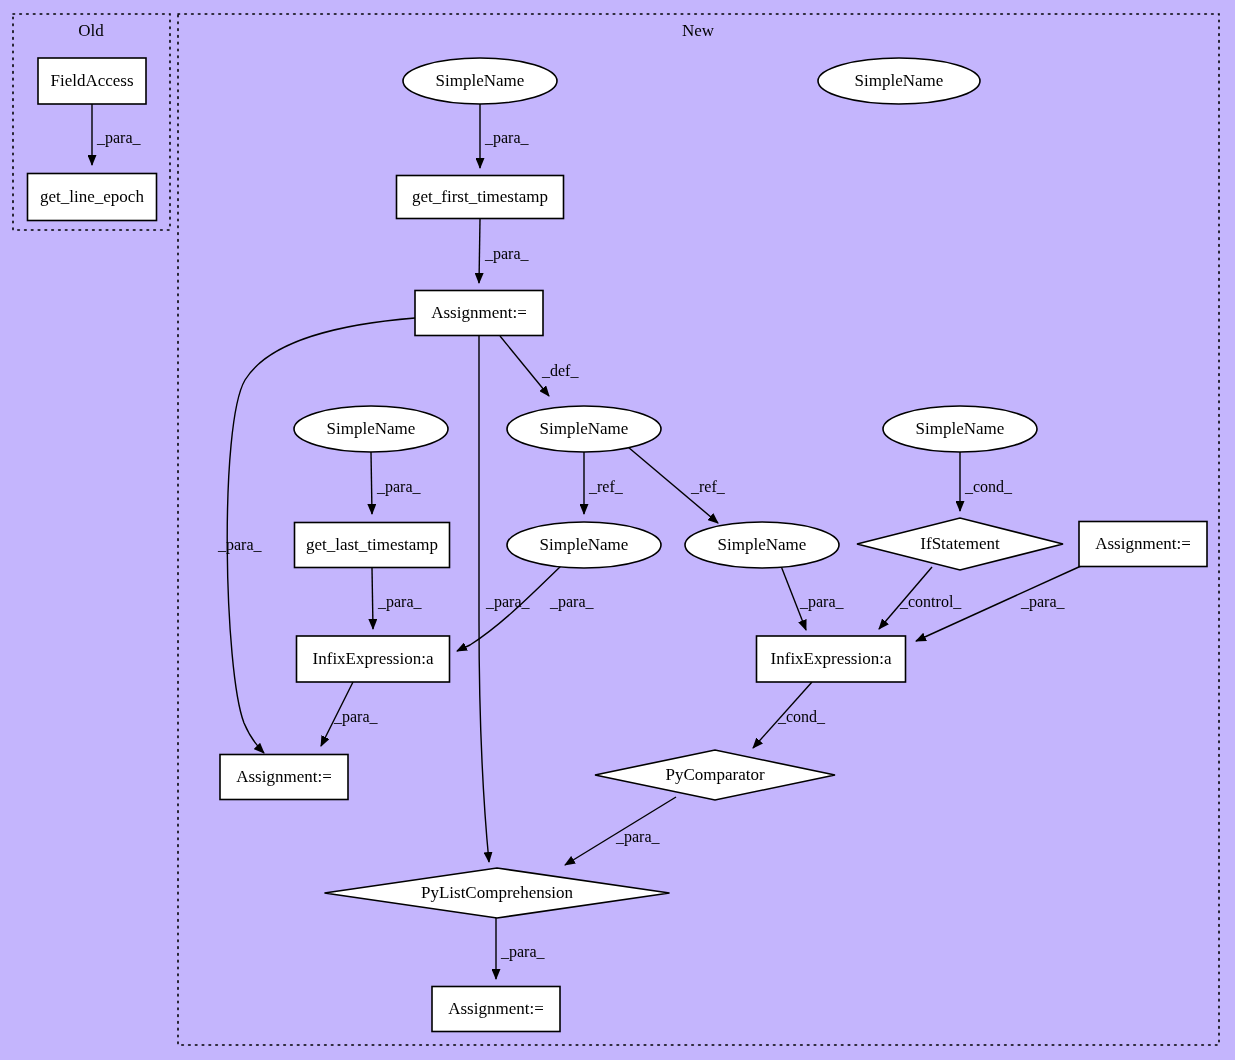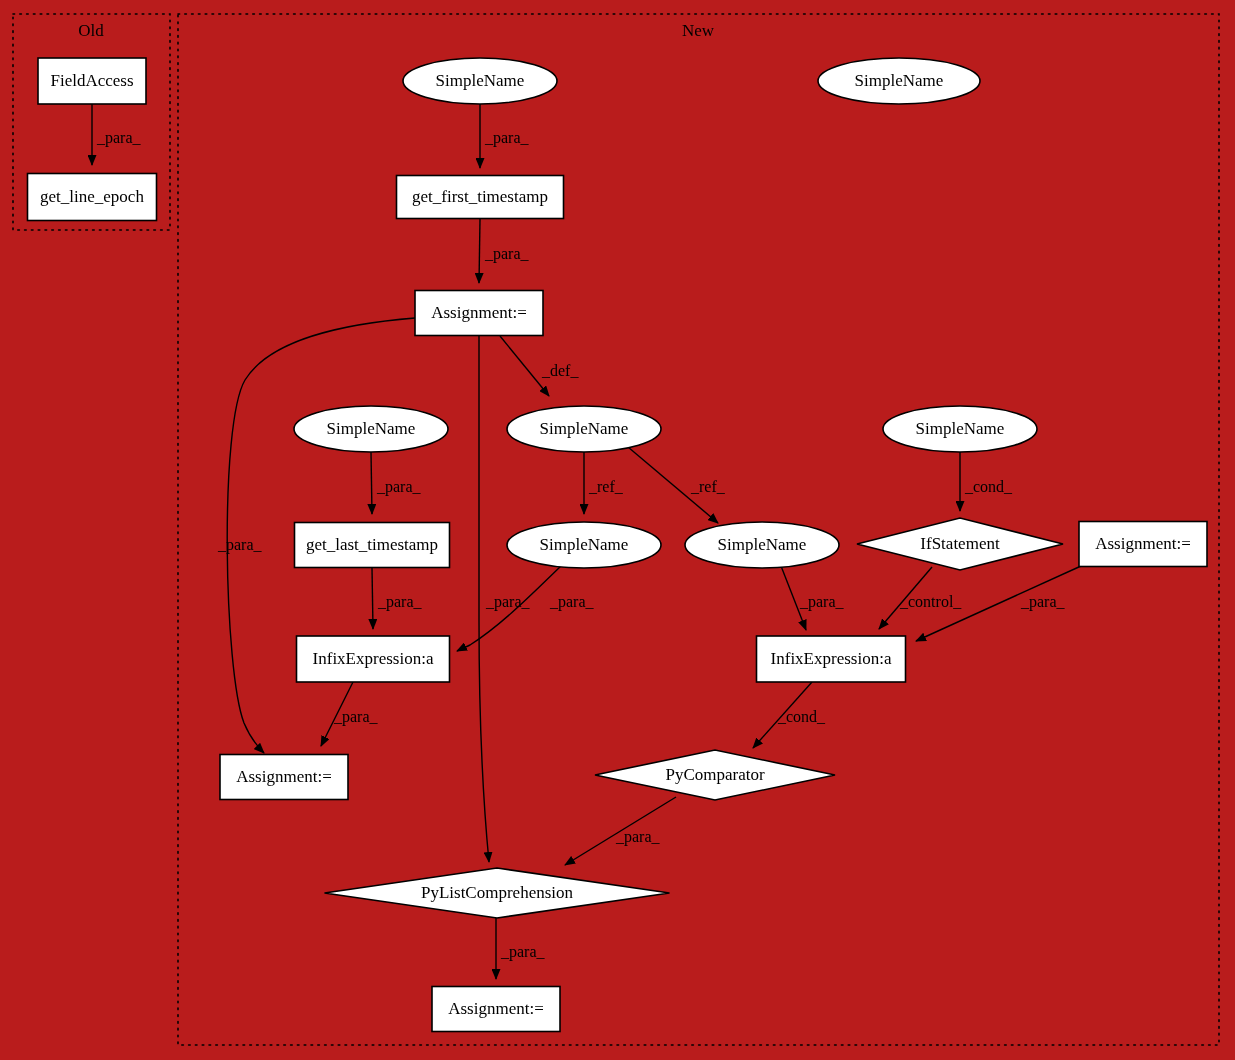--- a/index.html
+++ b/index.html
@@ -4,21 +4,21 @@
 <style>
   html, body {
     margin: 0;
     padding: 0;
     background: #ffffff;
   }
   #canvas {
     position: relative;
     width: 1235px;
     height: 1060px;
-    background: #b91c1c;
+    background: #c4b5fd;
     font-family: "Liberation Serif", "DejaVu Serif", serif;
     overflow: hidden;
   }
   svg#graph {
     position: absolute;
     top: 0;
     left: 0;
     width: 1235px;
     height: 1060px;
   }

